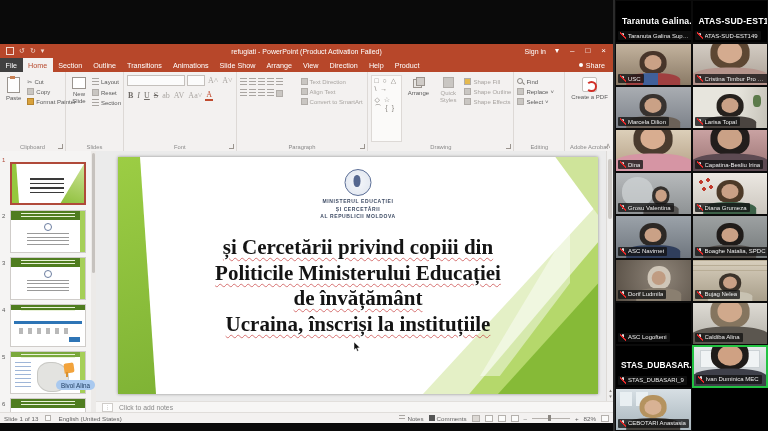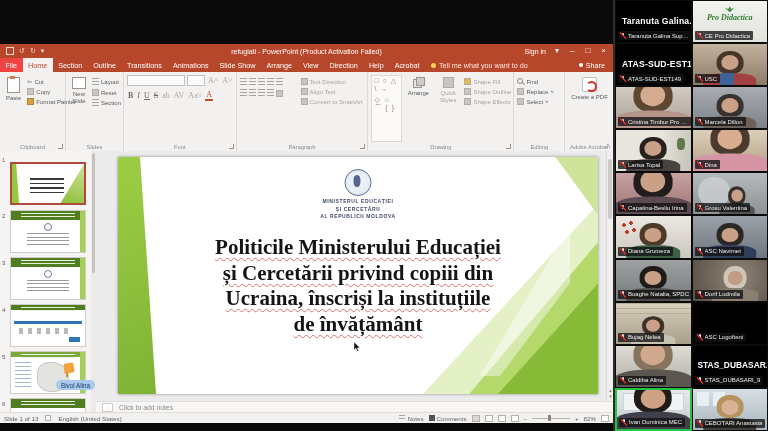--- a/index.html
+++ b/index.html
@@ -14,21 +14,21 @@
   .qat{display:flex;gap:5px;align-items:center;padding:0 6px;color:#f3d9cf;font-size:7px}
   .qat .sq{width:6px;height:6px;border:1px solid #f3d9cf;display:inline-block}
   .tb-title{position:absolute;left:0;right:0;text-align:center;font-size:7px;color:#fff;pointer-events:none}
   .tb-right{margin-left:auto;display:flex;align-items:center;gap:7px;padding-right:5px;z-index:2}
   .signin{font-size:7px}
   .winbtn{font-size:8px;line-height:8px;color:#fff;padding:0 2px}
 
   .tabs{position:absolute;left:0;top:14px;width:100%;height:14px;background:#b7472a;display:flex;
         align-items:stretch;color:#fff;font-size:7.2px}
   .tab{display:flex;align-items:center;padding:0 5.5px;white-space:nowrap}
-  .tab.file{background:#ef4444}
+  .tab.file{background:#404040}
   .tab.active{background:#f3f1f0;color:#b7472a}
   .tellme{display:flex;align-items:center;gap:3px;padding:0 6px;color:#fde8df}
   .bulb{width:5px;height:5px;border-radius:50%;background:#f7d154;display:inline-block}
   .share{margin-left:auto;display:flex;align-items:center;gap:3px;padding:0 8px;color:#fff}
   .share .head{width:4px;height:4px;border-radius:50%;background:#fff;display:inline-block}
 
   .ribbon{position:absolute;left:0;top:28px;width:100%;height:79px;background:#f3f1f0;
           border-bottom:1px solid #d9d6d3;display:flex;font-size:6px;color:#5a5a5a}
   .grp{position:relative;border-right:1px solid #ddd9d6;padding:3px 2px 9px 3px;display:flex;gap:3px}
   .grp .glabel{position:absolute;bottom:1px;left:0;right:0;text-align:center;color:#8a8a8a;font-size:5.8px}
@@ -219,25 +219,21 @@
     <span class="tab active">Home</span>
     <span class="tab">Section</span>
     <span class="tab">Outline</span>
     <span class="tab">Transitions</span>
     <span class="tab">Animations</span>
     <span class="tab">Slide Show</span>
     <span class="tab">Arrange</span>
     <span class="tab">View</span>
     <span class="tab">Direction</span>
     <span class="tab">Help</span>
-    <span class="tab">Acrobat</span>
-    <span class="tellme">
-        <span class="bulb"></span>
-        <span>Tell me what you want to do</span>
-      </span>
+    <span class="tab">Product</span>
     <span class="share">
         <span class="head"></span>
         <span>Share</span>
       </span>
   </div>
 
   <div class="ribbon">
     <div class="grp" style="width:60px">
       <div class="bigbtn">
           <span class="clipicon"></span>
@@ -447,24 +443,24 @@
       <div class="gR4"></div>
       <div class="gR5"></div>
       <div class="wedgeL"></div>
       <div class="emblem"></div>
       <div class="ministry">
         <div>MINISTERUL EDUCAȚIEI</div>
         <div>ȘI CERCETĂRII</div>
         <div>AL REPUBLICII MOLDOVA</div>
       </div>
       <div class="stitle">
+        <div>și Cercetării privind copiii din</div>
         <div>Politicile Ministerului Educației</div>
-        <div>și Cercetării privind copiii din</div>
+        <div>de învățământ</div>
         <div>Ucraina, înscriși la instituțiile</div>
-        <div>de învățământ</div>
       </div>
       <svg class="cursor" viewBox="0 0 7 10" width="7" height="10">
           <path d="M0 0 L0 8 L2 6.3 L3.2 9.3 L4.6 8.8 L3.4 5.9 L6 5.7 Z" fill="#111" stroke="#fff" stroke-width="0.5"></path>
         </svg>
     </div>
   </div>
   <div class="vscroll">
       <div class="vt"></div>
       <div class="vb">▴<br>▾</div>
     </div>
@@ -507,27 +503,20 @@
 <div class="sep"></div>
 <div class="sidebar">
 
   <div class="tile p0">
     <div class="bigname">Taranuta  Galina...</div>
     <div class="plabel">
         <i class="mic"></i>
         <span>Taranuta Galina Super...</span>
       </div>
   </div>
-  <div class="tile p1">
-    <div class="logo-pd">Pro Didactica</div>
-    <div class="plabel">
-        <i class="mic"></i>
-        <span>CE Pro Didactica</span>
-      </div>
-  </div>
 
   <div class="tile p2">
     <div class="bigname">ATAS-SUD-EST1...</div>
     <div class="plabel">
         <i class="mic"></i>
         <span>ATAS-SUD-EST149</span>
       </div>
   </div>
   <div class="tile p3">
     <div class="pp">

